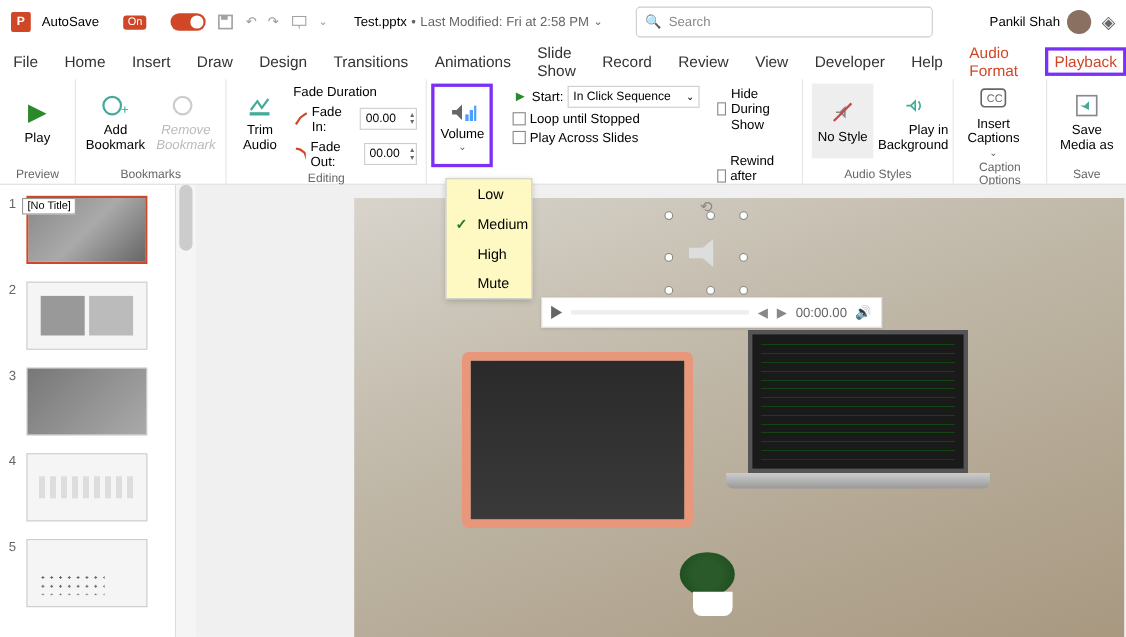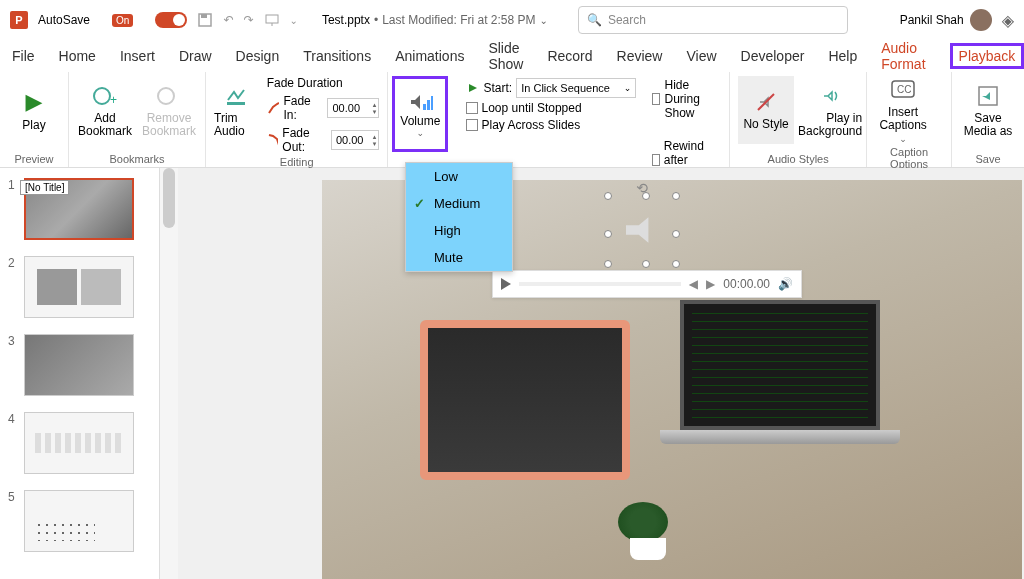--- a/index.html
+++ b/index.html
@@ -24,40 +24,40 @@
   .tab { color: #333; cursor: pointer; }
   .tab.accent { color: #d04727; }
   .tab.highlighted { color: #d04727; border: 3px solid #7b2ff7; padding: 2px 6px; }
 
   
   .ribbon { height: 96px; display: flex; border-bottom: 1px solid #ddd; background: #fff; position: relative; }
   .group { border-right: 1px solid #e5e5e5; display: flex; flex-direction: column; padding: 4px 8px 2px; }
   .group-body { flex: 1; display: flex; align-items: flex-start; gap: 8px; }
   .group-label { text-align: center; font-size: 11px; color: #666; padding-top: 2px; }
   .big-btn { display: flex; flex-direction: column; align-items: center; justify-content: center; width: 56px; height: 68px; font-size: 12px; gap: 2px; cursor: pointer; }
-  .big-btn.disabled { color: #bbb; }
+  .big-btn.disabled { color: #bbb; font-style: italic; }
   .big-btn .ic { width: 28px; height: 28px; display: flex; align-items: center; justify-content: center; font-size: 22px; }
   .big-btn.narrow { width: 52px; }
   .editing-col { display: flex; flex-direction: column; gap: 4px; font-size: 12px; }
   .fade-row { display: flex; align-items: center; gap: 4px; }
   .spin { width: 56px; height: 20px; border: 1px solid #ccc; font-size: 11px; display: flex; align-items: center; padding: 0 4px; position: relative; }
   .spin::after { content: "▴\A▾"; white-space: pre; font-size: 7px; line-height: 7px; position: absolute; right: 2px; top: 2px; color: #666; }
   
   .vol-btn { width: 46px; height: 66px; display: flex; flex-direction: column; align-items: center; justify-content: center; font-size: 12px; }
   .vol-highlight { border: 3px solid #7b2ff7; padding: 2px; position: relative; }
   
   .audio-opts-col { display: flex; flex-direction: column; gap: 3px; font-size: 12px; padding-top: 2px; }
   .opt-row { display: flex; align-items: center; gap: 4px; }
   .select { border: 1px solid #ccc; height: 20px; width: 120px; font-size: 11px; padding: 0 4px; display: flex; align-items: center; justify-content: space-between; }
   .chk { width: 12px; height: 12px; border: 1px solid #888; }
 
   .style-btn { width: 56px; height: 68px; display: flex; flex-direction: column; align-items: center; justify-content: center; font-size: 12px; background: #eee; }
 
   
-  .vol-dropdown { position: absolute; top: 162px; left: 405px; width: 108px; background: #7dd3fc; border: 1px solid #ccc; box-shadow: 0 2px 6px rgba(0,0,0,0.2); z-index: 50; }
+  .vol-dropdown { position: absolute; top: 162px; left: 405px; width: 79px; background: #fef9c3; border: 1px solid #ccc; box-shadow: 0 2px 6px rgba(0,0,0,0.2); z-index: 50; }
   .vol-item { padding: 6px 12px 6px 28px; font-size: 13px; position: relative; cursor: pointer; }
   .vol-item.selected::before { content: "✓"; position: absolute; left: 8px; color: #2a7a2a; font-weight: bold; }
 
   
   .main { display: flex; height: 411px; }
   .thumb-panel { width: 160px; background: #fff; border-right: 1px solid #ddd; padding: 10px 8px; overflow: hidden; }
   .thumb-row { display: flex; gap: 6px; margin-bottom: 16px; }
   .thumb-num { font-size: 12px; color: #666; width: 10px; }
   .thumb { width: 110px; height: 62px; border: 1px solid #ccc; background: #f5f5f5; position: relative; }
   .thumb.selected { border: 2px solid #d04727; }
@@ -190,21 +190,21 @@
 
   <div class="group">
     <div class="group-body">
       <div class="big-btn narrow">
         <div class="ic">
           <svg width="24" height="24" viewBox="0 0 24 24">
               <path d="M4 16 L10 8 L14 14 L20 6" fill="none" stroke="#4a9" stroke-width="2"></path>
               <rect x="3" y="18" width="18" height="3" fill="#4a9"></rect>
             </svg>
         </div>
-        <span style="line-height:1.1">Trim Audio</span>
+        <span style="text-align:center;line-height:1.1">Trim Audio</span>
       </div>
       <div class="editing-col">
         <span>Fade Duration</span>
         <div class="fade-row">
           <svg width="14" height="14">
               <path d="M2 12 L6 6 L10 3 L12 2" stroke="#d04727" fill="none" stroke-width="2"></path>
             </svg>
           <span>Fade In:</span>
           <div class="spin">
               <span>00.00</span>

